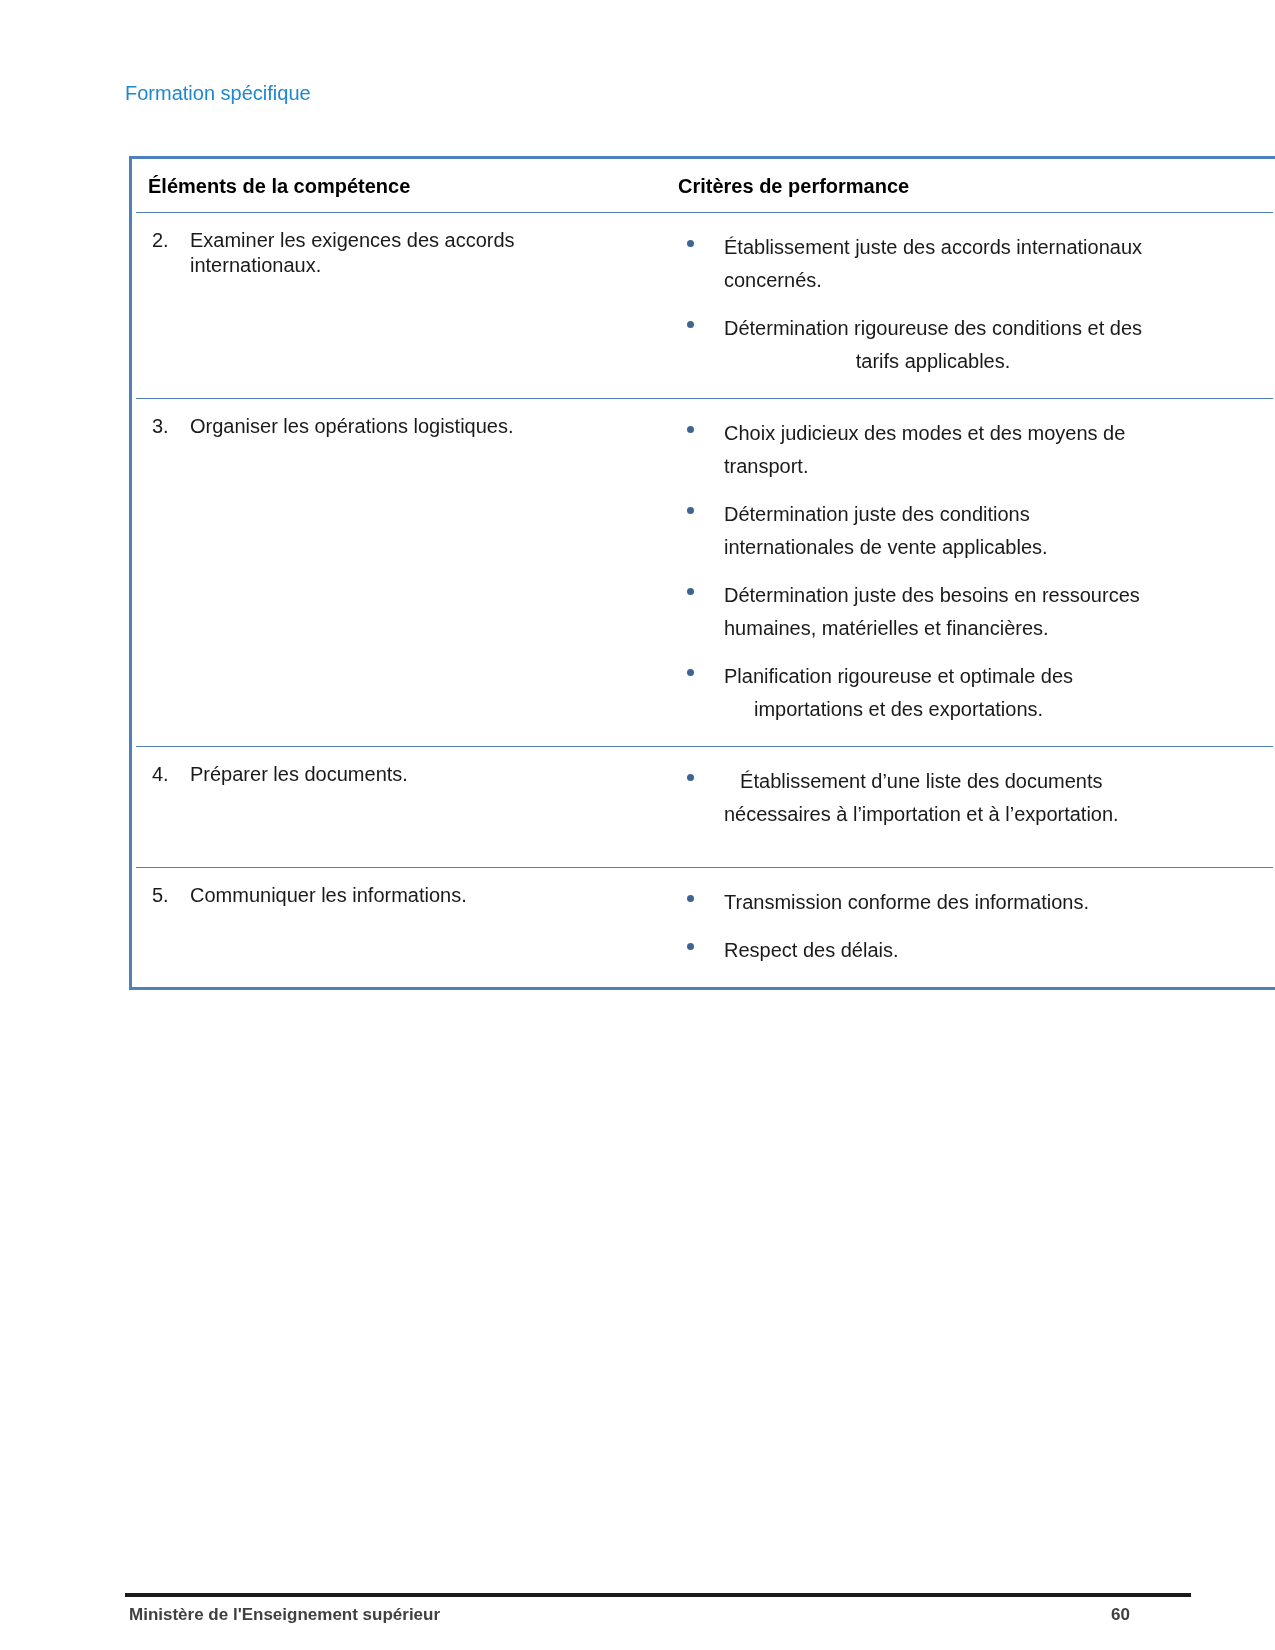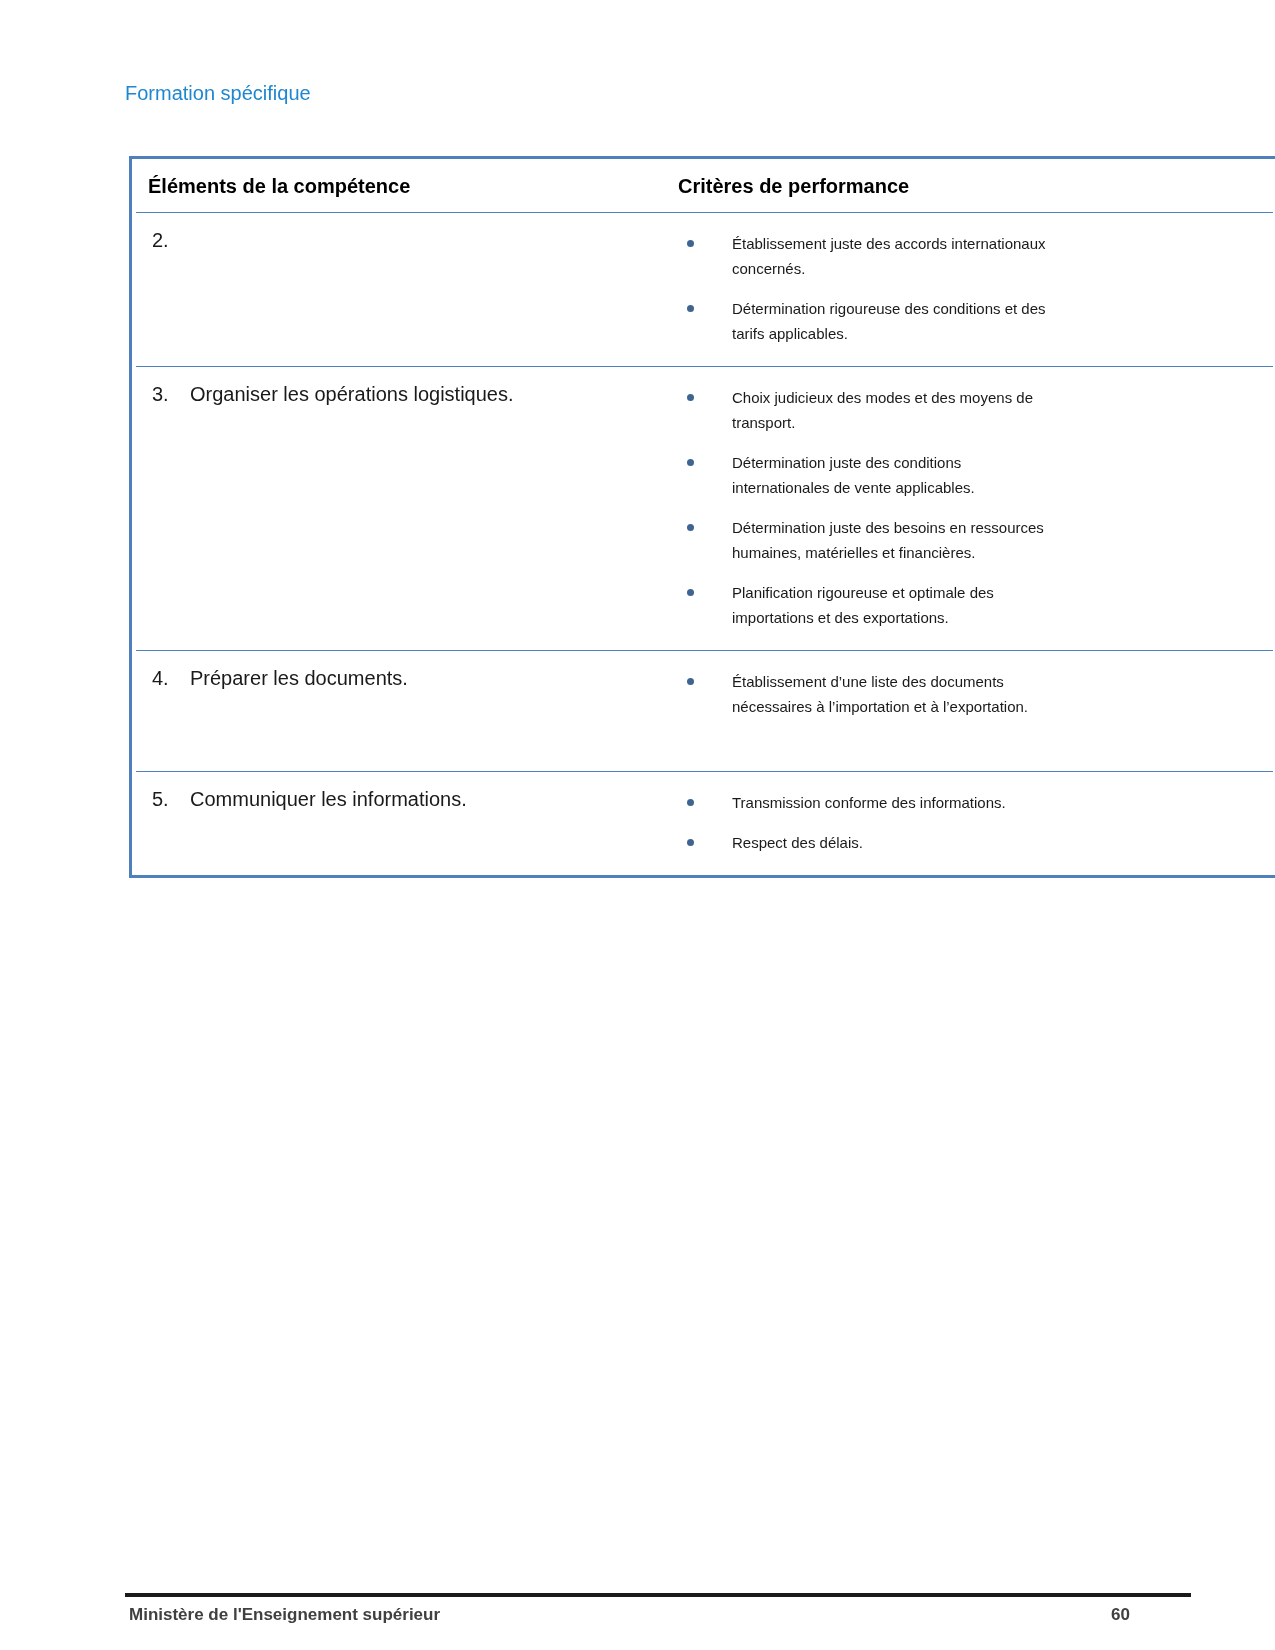--- a/index.html
+++ b/index.html
@@ -54,26 +54,25 @@
     display: flex;
     align-items: flex-start;
   }
   .num { width: 30px; flex: none; }
   .el-text { white-space: pre-line; }
 
   .cr-cell { padding: 6px 6px 8px 0; }
   .crit {
     display: flex;
     align-items: flex-start;
-    font-size: 15px;
-    line-height: 25px;
+    font-size: 20px;
+    line-height: 33px;
     margin-bottom: 7px;
-    gap: 8px;
-  }
-  .crit:last-child { margin-bottom: 0; }
+  }
+  .crit:last-child { margin-bottom: 0; text-align: center; }
   .bullet {
     width: 54px; flex: none;
     position: relative;
     height: 25px;
   }
   .bullet::before {
     content: "";
     position: absolute;
     left: 25px; top: 9px;
     width: 7px; height: 7px;
@@ -109,20 +108,22 @@
 <div class="competence-table">
 
   <div class="t-row t-head">
     <div class="head-cell">Éléments de la compétence</div>
     <div class="head-cell crit-head">Critères de performance</div>
   </div>
 
   <div class="t-row r2">
     <div class="el-cell">
       <span class="num">2.</span>
+      <span class="el-text">Examiner les exigences des accords
+internationaux.</span>
     </div>
     <div class="cr-cell">
       <div class="crit">
         <span class="bullet"></span>
         <span class="crit-text">Établissement juste des accords internationaux
 concernés.</span>
       </div>
       <div class="crit">
         <span class="bullet"></span>
         <span class="crit-text">Détermination rigoureuse des conditions et des

